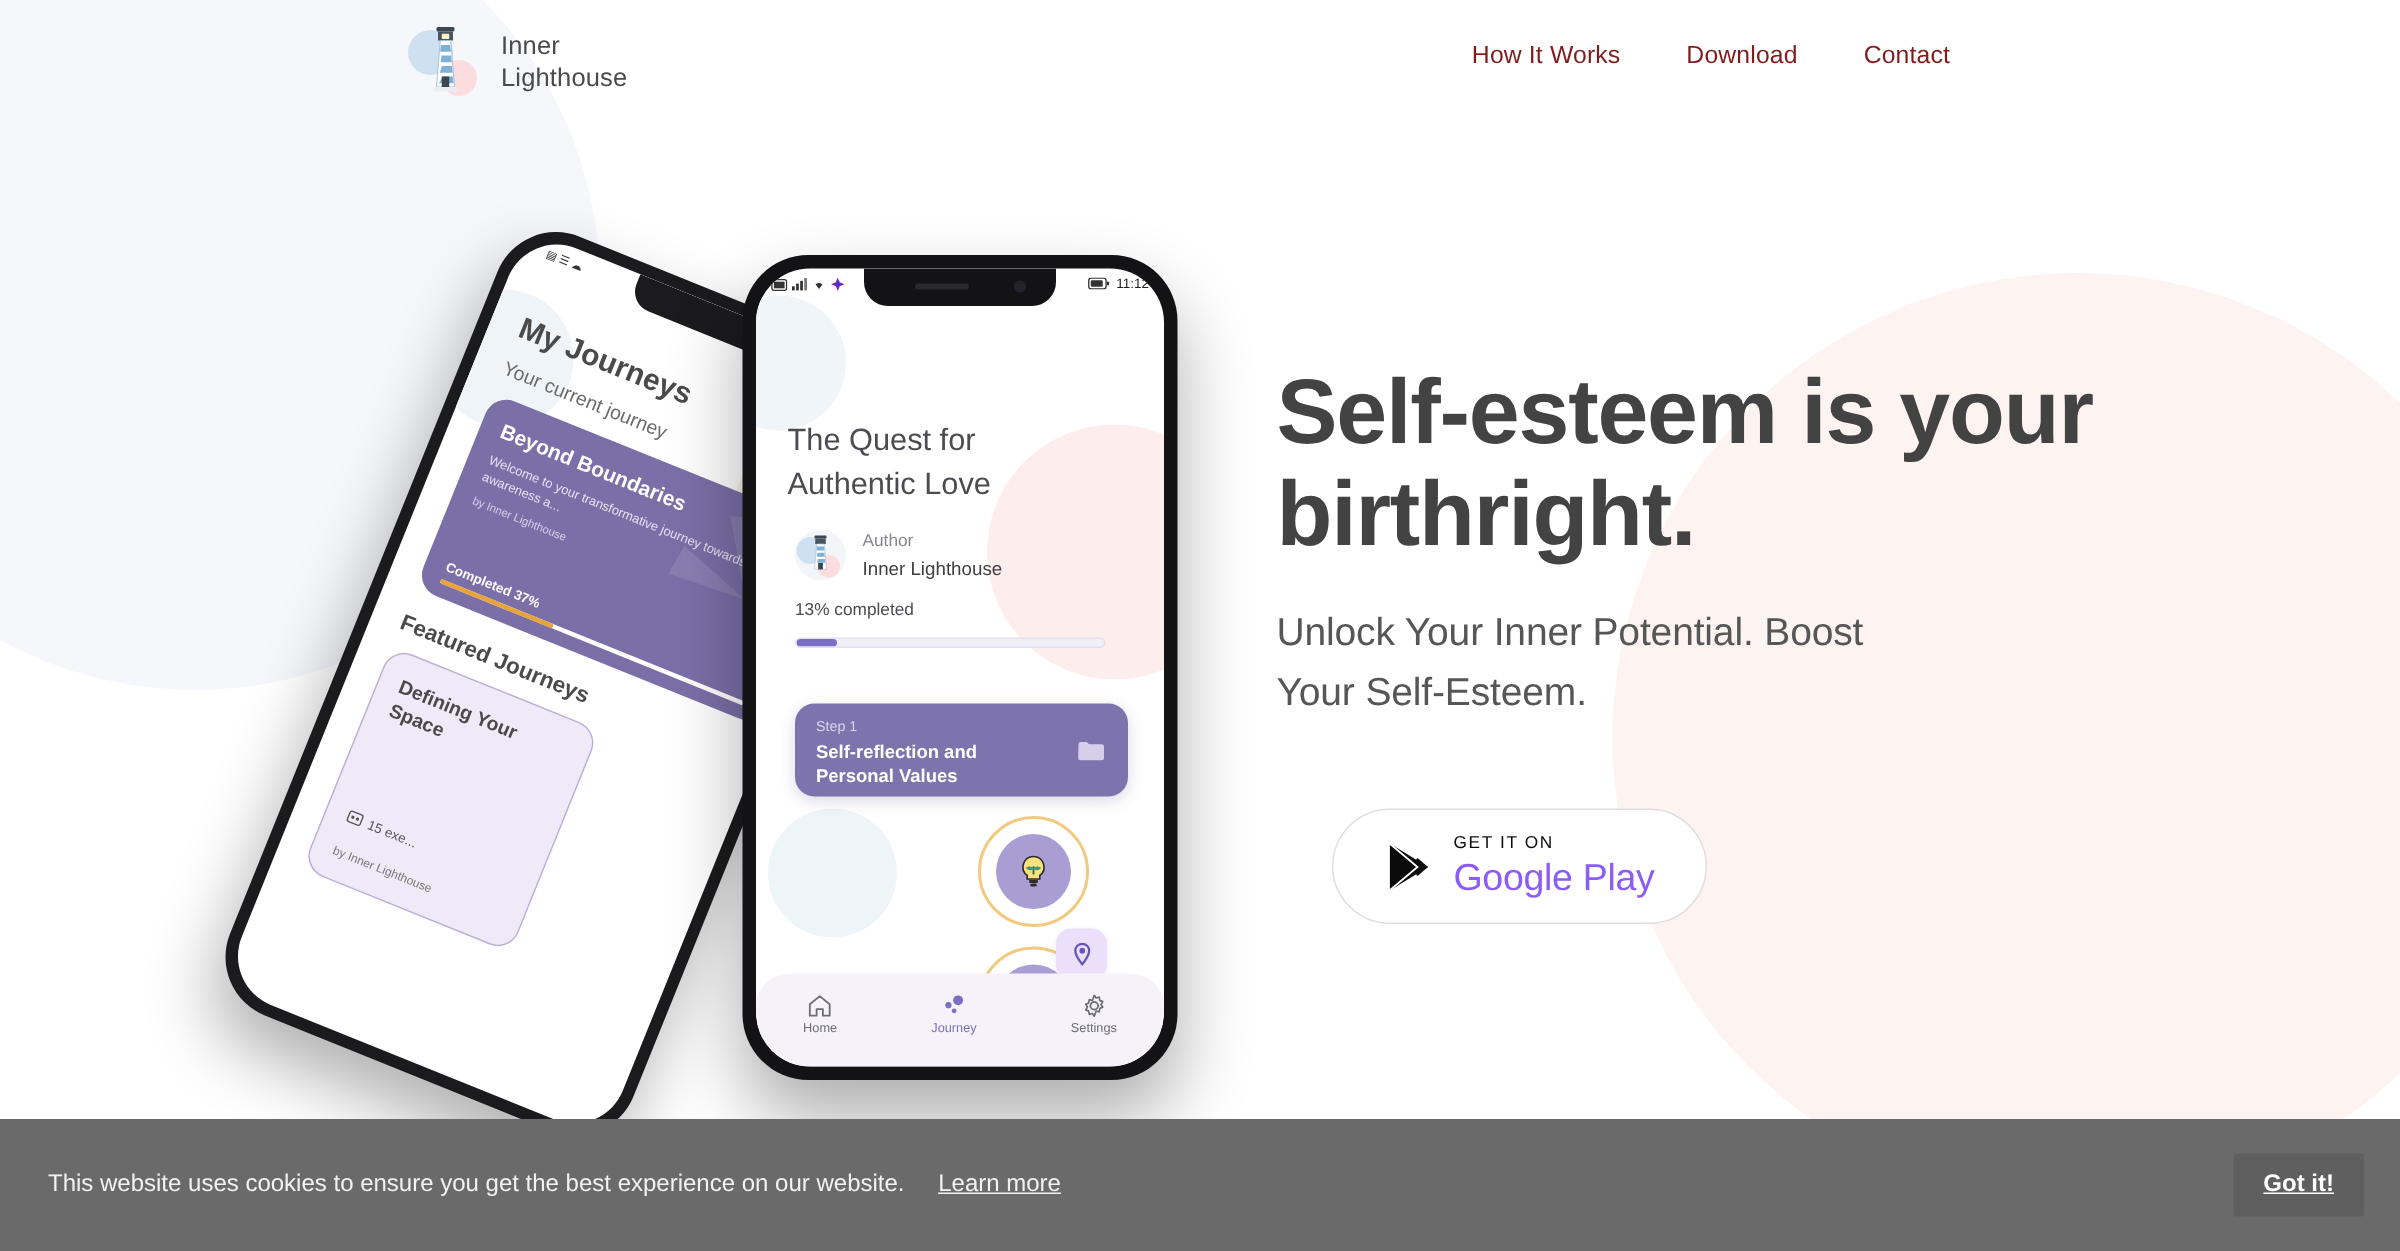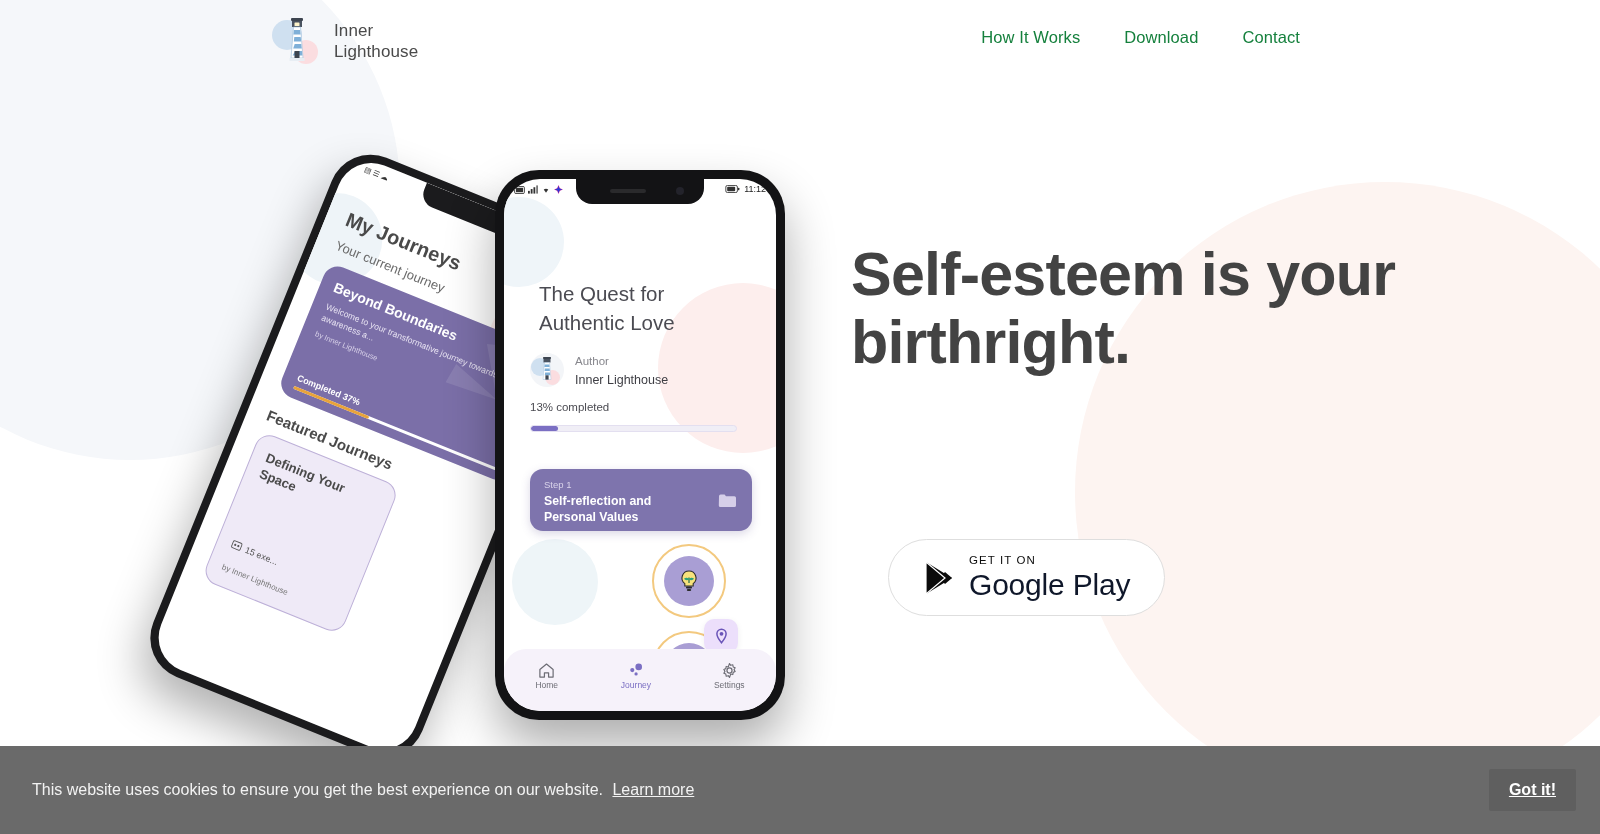--- a/index.html
+++ b/index.html
@@ -55,21 +55,21 @@
   .logo-text {
     font-size: 17px; line-height: 1.22;
     color: #4a4a4a; letter-spacing: .1px;
   }
 
   .nav {
     position: absolute; right: 300px; top: 28px;
     display: flex; gap: 44px;
   }
   .nav a {
-    font-size: 16.5px; color: #15803d;
+    font-size: 16.5px; color: #7f1d1d;
     text-decoration: none; letter-spacing: .1px;
   }
 
   
   .hero-copy {
     position: absolute; left: 851px; top: 240px;
     width: 620px; z-index: 20;
   }
   .hero-title {
     font-size: 61px; line-height: 1.12;
@@ -94,21 +94,21 @@
     height: 77px; padding: 0 34px;
     background: #ffffff;
     border: 1px solid #dedede;
     border-radius: 40px;
     cursor: pointer;
     text-decoration: none;
     justify-content: center;
   }
   .store-btn .labels { display: flex; flex-direction: column; line-height: 1; }
   .store-small { font-size: 12.5px; color: #0b0b0b; letter-spacing: .2px; margin-bottom: 4px; }
-  .store-big { font-size: 30px; color: #0f172a; letter-spacing: -0.2px; }
+  .store-big { font-size: 25px; color: #8b5cf6; letter-spacing: -0.2px; }
   .gp-small { letter-spacing: 1.1px; font-size: 11.5px; }
 
   
   .phones { position: absolute; left: 0; top: 0; width: 820px; height: 760px; z-index: 15; }
 
   
   .phone-back {
     position: absolute;
     left: 232px; top: 176px;
     width: 290px; height: 560px;
@@ -203,21 +203,21 @@
   .pf-notch::before {
     content:""; position:absolute; right:20px; top:8px;
     width:8px; height:8px; border-radius:50%; background:#23232b;
   }
   .pf-status-l { position: absolute; left: 10px; top: 6px; display:flex; gap:3px; align-items:center; z-index: 4; }
   .pf-status-r { position: absolute; right: 10px; top: 5px; display:flex; gap:4px; align-items:center; font-size: 9px; color:#222; z-index: 4; }
   .pf-blob-blue { position:absolute; left:-30px; top:18px; width:90px; height:90px; border-radius:50%; background:#eff5f9; }
   .pf-blob-pink { position:absolute; right:-52px; top:104px; width:170px; height:170px; border-radius:50%; background:#fdeeed; }
   .pf-blob-blue2 { position:absolute; left:8px; top:360px; width:86px; height:86px; border-radius:50%; background:#eef5f8; }
   .pf-title {
-    position:absolute; left:35px; top:100px; width:200px;
+    position:absolute; left:21px; top:100px; width:200px;
     font-size: 20.5px; line-height: 1.42; color: #4b4b52; font-weight: 400;
   }
   .pf-author { position:absolute; left:26px; top:172px; display:flex; align-items:center; gap:11px; }
   .pf-avatar {
     position:relative; width: 34px; height: 34px; border-radius:50%;
     background:#f3f5f8; overflow:hidden; flex:none;
   }
   .pf-avatar .ac-blue { position:absolute; left:1px; top:5px; width:18px; height:18px; border-radius:50%; background:#cfe0f0;}
   .pf-avatar .ac-pink { position:absolute; left:15px; top:17px; width:15px; height:15px; border-radius:50%; background:#fbdde0;}
   .pf-avatar svg { position:absolute; left:9px; top:3px; }
@@ -265,21 +265,21 @@
     background: #6a6a6a;
     display: flex; align-items: center;
     z-index: 60;
   }
   .cookie-msg {
     position:absolute; left: 32px;
     font-size: 16px; color: #f2f2f2;
   }
   .cookie-link {
     color: #f2f2f2; text-decoration: underline;
-    margin-left: 5px; cursor: pointer; font-size: 16px;
+    margin-left: 18px; cursor: pointer; font-size: 16px;
   }
   .cookie-btn {
     position: absolute; right: 24px;
     background: #5f5f5f;
     color: #ffffff;
     font-size: 16px; font-weight: 700;
     text-decoration: underline;
     padding: 12px 20px;
     border: none; border-radius: 2px;
     cursor: pointer;
@@ -507,20 +507,24 @@
         </div>
       </div>
     </div>
   </div>
 
   <div class="hero-copy">
     <h1 class="hero-title">
       <span>Self-esteem is your</span><br>
       <span>birthright.</span>
     </h1>
+    <p class="hero-sub">
+      <span>Unlock Your Inner Potential. Boost</span><br>
+      <span>Your Self-Esteem.</span>
+    </p>
   </div>
 
   <div class="store-row">
     <a class="store-btn" href="#">
       <svg width="32" height="36" viewBox="0 0 32 36">
         <path d="M3 2 L3 34 L22 18 Z" fill="#0b0b0b"></path>
         <path d="M3 2 L29 18 L22 24 Z" fill="#0b0b0b"></path>
         <path d="M3 34 L29 18 L22 12 Z" fill="#0b0b0b"></path>
         <path d="M3 2 L22 18 L3 34 Z" fill="none" stroke="#ffffff" stroke-width="1.2"></path>
       </svg>

